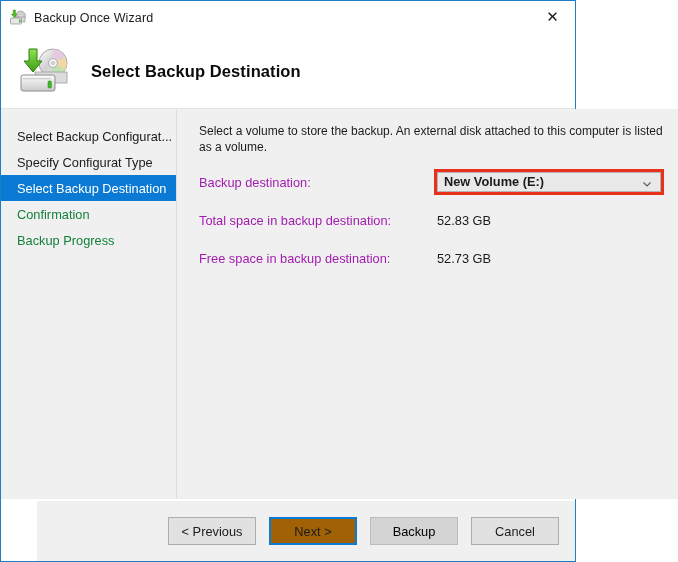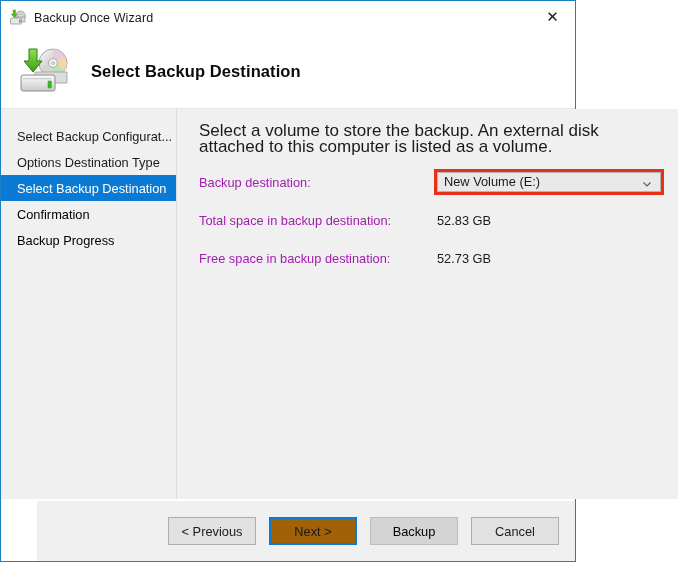--- a/index.html
+++ b/index.html
@@ -111,32 +111,32 @@
     font-size: 12.8px;
     color: #1b1b1b;
     box-sizing: border-box;
     white-space: nowrap;
   }
   .side-item.active {
     background: #0a7ad4;
     color: #ffffff;
   }
   .side-item.disabled {
-    color: #000000;
+    color: #15803d;
   }
 
   .content {
     flex: 1 1 auto;
     background: #f0f0f0;
     padding: 14px 18px 0 22px;
     box-sizing: border-box;
     position: relative;
   }
   .intro {
-    font-size: 17px;
+    font-size: 12px;
     color: #1b1b1b;
     line-height: 16px;
     max-width: 470px;
     margin-bottom: 14px;
   }
 
   .field-row {
     display: flex;
     align-items: center;
     height: 26px;
@@ -165,20 +165,21 @@
     position: absolute;
     left: 0; top: 0; right: 0; bottom: 0;
     background: #e9e9e9;
     border: 1px solid #b4b4b4;
     box-sizing: border-box;
     display: flex;
     align-items: center;
     padding-left: 6px;
     font-size: 12.8px;
     color: #1b1b1b;
+    font-weight: bold;
   }
   .combo-chevron {
     position: absolute;
     right: 8px;
     top: 50%;
     transform: translateY(-50%);
     width: 10px;
     height: 10px;
   }
 
@@ -271,21 +272,21 @@
         <path d="M14 3 L22 3 L22 15 L27 15 L18 26 L9 15 L14 15 Z" fill="url(#arrg)" stroke="#2f7d0e" stroke-width="1"></path>
       </svg>
     </div>
     <div class="header-title">Select Backup Destination</div>
   </div>
 
   <div class="body-area">
 
     <div class="sidebar">
       <div class="side-item">Select Backup Configurat...</div>
-      <div class="side-item">Options Destination Type</div>
+      <div class="side-item">Specify Configurat Type</div>
       <div class="side-item active">Select Backup Destination</div>
       <div class="side-item disabled">Confirmation</div>
       <div class="side-item disabled">Backup Progress</div>
     </div>
 
     <div class="content">
       <div class="intro">Select a volume to store the backup. An external disk attached to this computer is listed as a volume.</div>
 
       <div class="field-row">
         <div class="field-label">Backup destination:</div>

